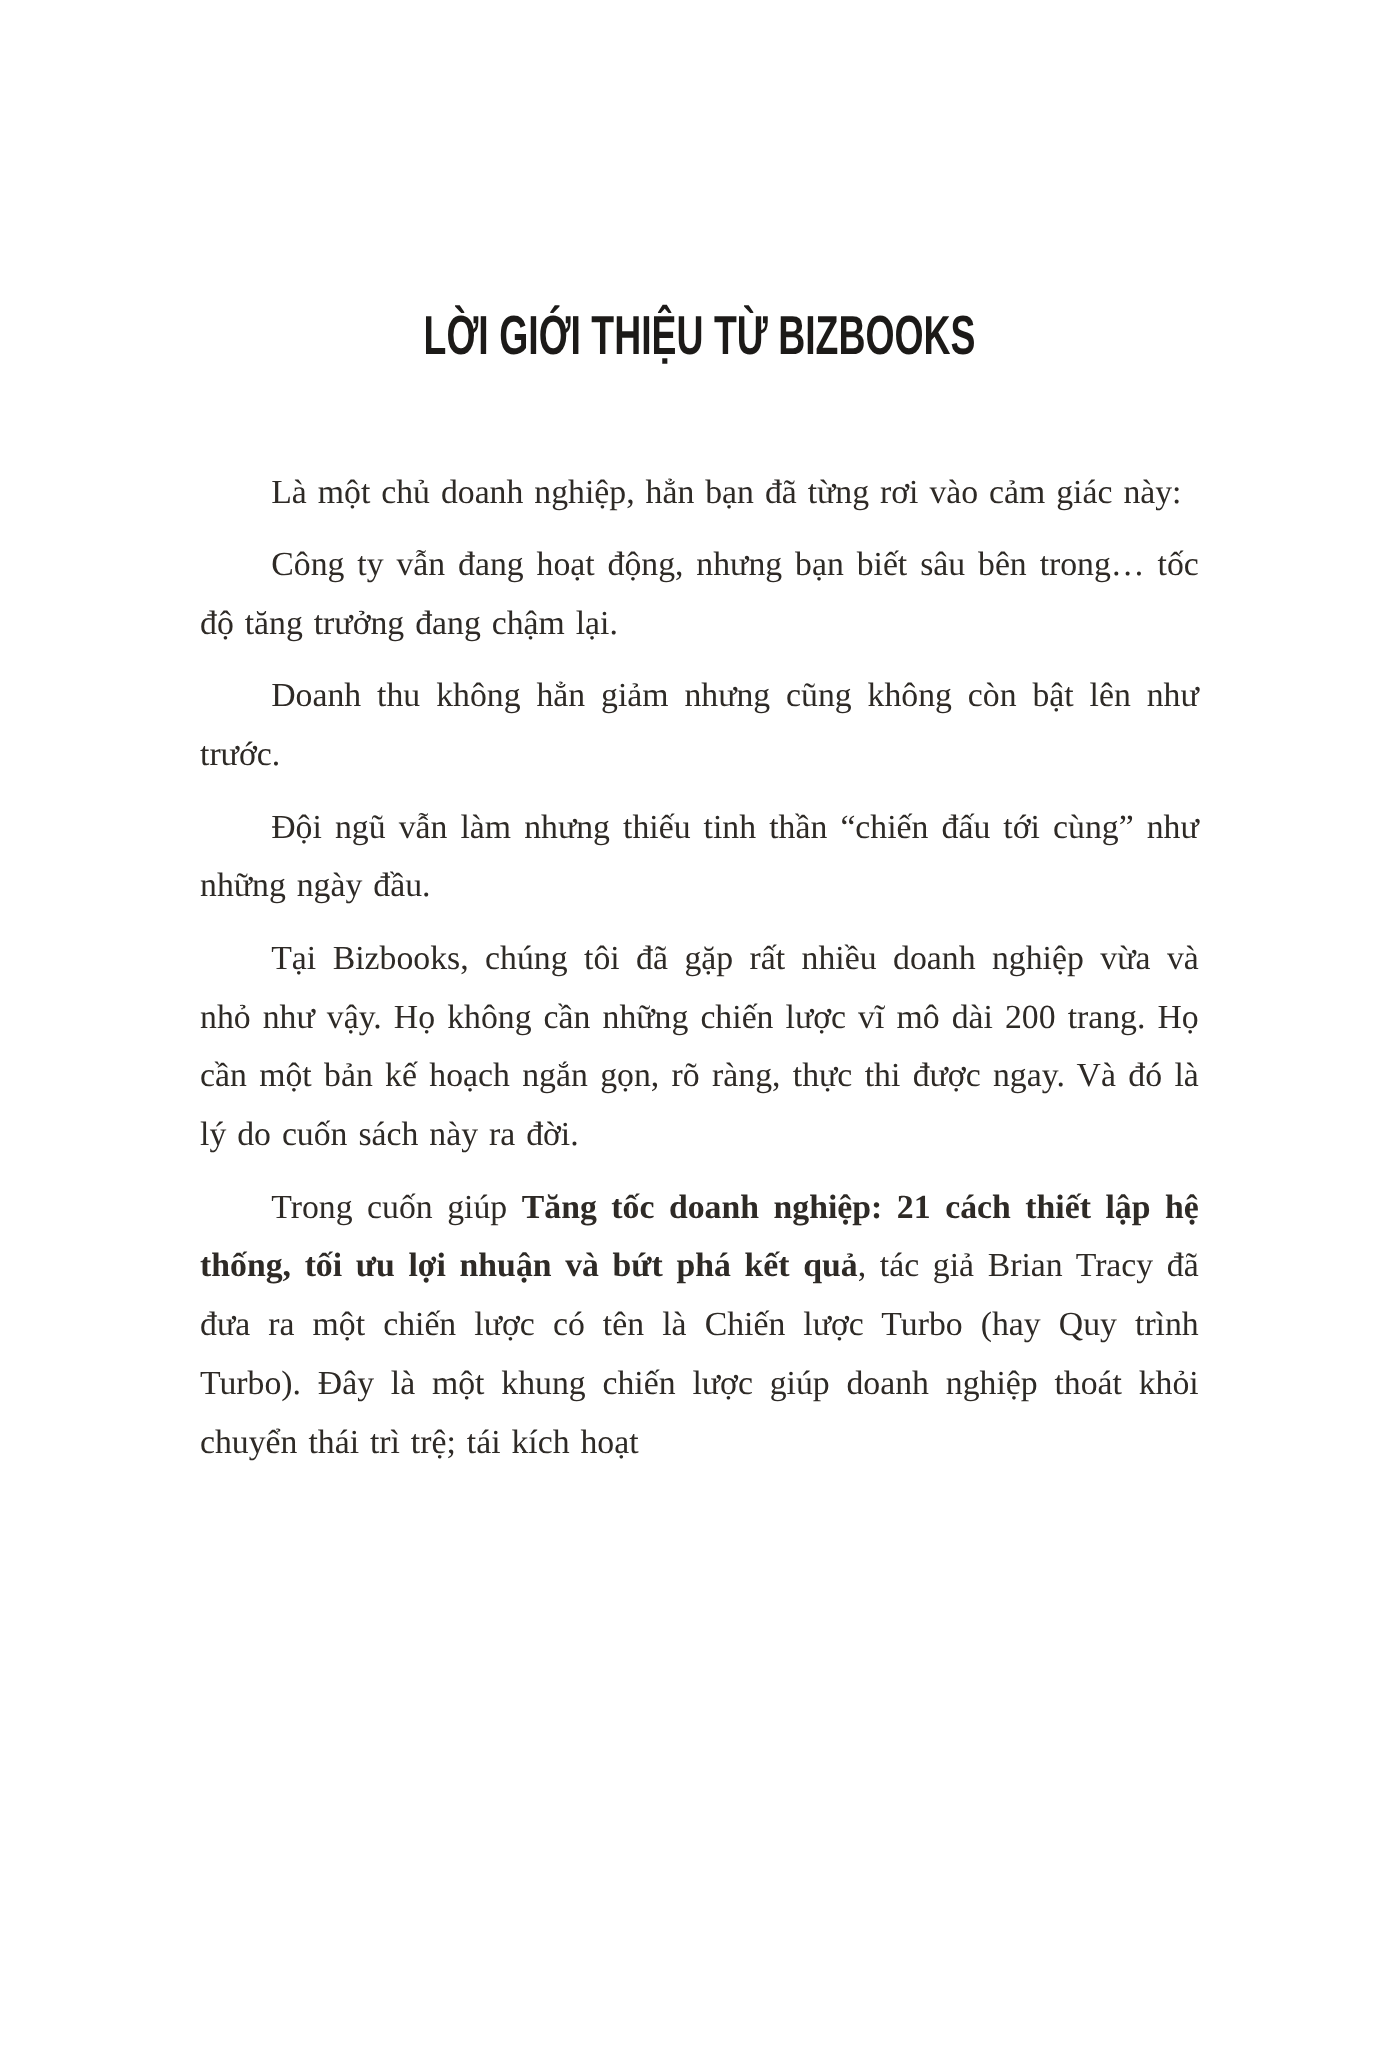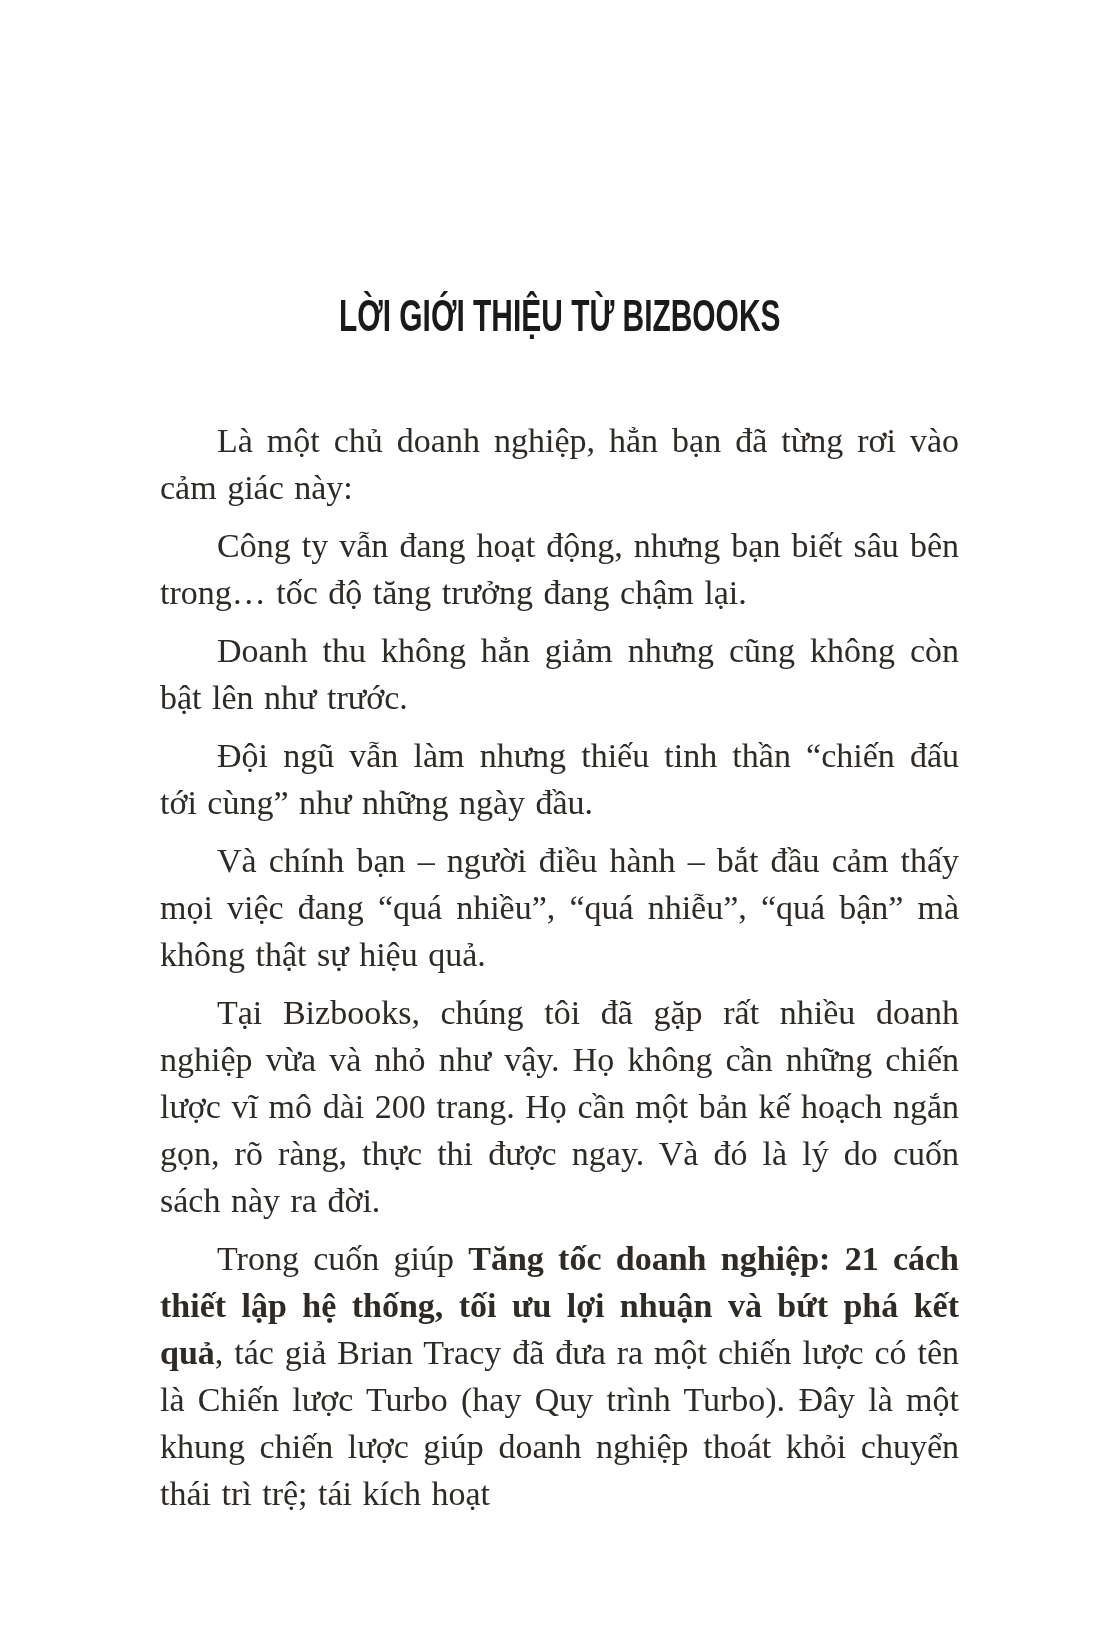--- a/index.html
+++ b/index.html
@@ -12,21 +12,20 @@
     background: #ffffff;
     color: #2e2a26;
     font-family: "Liberation Serif", serif;
     overflow: hidden;
   }
   .page {
     box-sizing: border-box;
     width: 1119px;
     height: 1204px;
     padding: 246px 160px 0 160px;
-    margin-top: 47px;
   }
   .title-wrap {
     text-align: center;
     margin: 0 0 78px 0;
   }
   .title {
     display: inline-block;
     margin: 0;
     font-family: "Liberation Sans", sans-serif;
     font-weight: 800;
@@ -36,21 +35,21 @@
     letter-spacing: 0px;
     transform: scaleX(0.68);
     transform-origin: center;
     white-space: nowrap;
   }
   .body-text {
     width: 100%;
   }
   .para {
     margin: 0 0 11px 0;
-    font-size: 34px;
+    font-size: 27px;
     line-height: 47px;
     text-align: justify;
     text-indent: 57px;
     word-spacing: 2px;
     color: #2e2a26;
   }
   .para .bold {
     font-weight: bold;
   }
 </style>
@@ -59,17 +58,16 @@
 
 <div class="page">
   <div class="title-wrap">
     <h1 class="title">LỜI GIỚI THIỆU TỪ BIZBOOKS</h1>
   </div>
   <div class="body-text">
       <p class="para"><span class="">Là một chủ doanh nghiệp, hẳn bạn đã từng rơi vào cảm giác này:</span></p>
       <p class="para"><span class="">Công ty vẫn đang hoạt động, nhưng bạn biết sâu bên trong… tốc độ tăng trưởng đang chậm lại.</span></p>
       <p class="para"><span class="">Doanh thu không hẳn giảm nhưng cũng không còn bật lên như trước.</span></p>
       <p class="para"><span class="">Đội ngũ vẫn làm nhưng thiếu tinh thần “chiến đấu tới cùng” như những ngày đầu.</span></p>
-      <p class="para"><span class="">Và chính bạn – người điều hành – bắt đầu cảm thấy mọi việc đang “quá nhiều”, “quá nhiễu”, “quá bận” mà không thật sự hiệu quả.</span></p>
       <p class="para"><span class="">Tại Bizbooks, chúng tôi đã gặp rất nhiều doanh nghiệp vừa và nhỏ như vậy. Họ không cần những chiến lược vĩ mô dài 200 trang. Họ cần một bản kế hoạch ngắn gọn, rõ ràng, thực thi được ngay. Và đó là lý do cuốn sách này ra đời.</span></p>
       <p class="para"><span class="">Trong cuốn giúp </span><span class="bold">Tăng tốc doanh nghiệp: 21 cách thiết lập hệ thống, tối ưu lợi nhuận và bứt phá kết quả</span><span class="">, tác giả Brian Tracy đã đưa ra một chiến lược có tên là Chiến lược Turbo (hay Quy trình Turbo). Đây là một khung chiến lược giúp doanh nghiệp thoát khỏi chuyển thái trì trệ; tái kích hoạt</span></p>
     </div>
 </div>
 
 </body></html>

